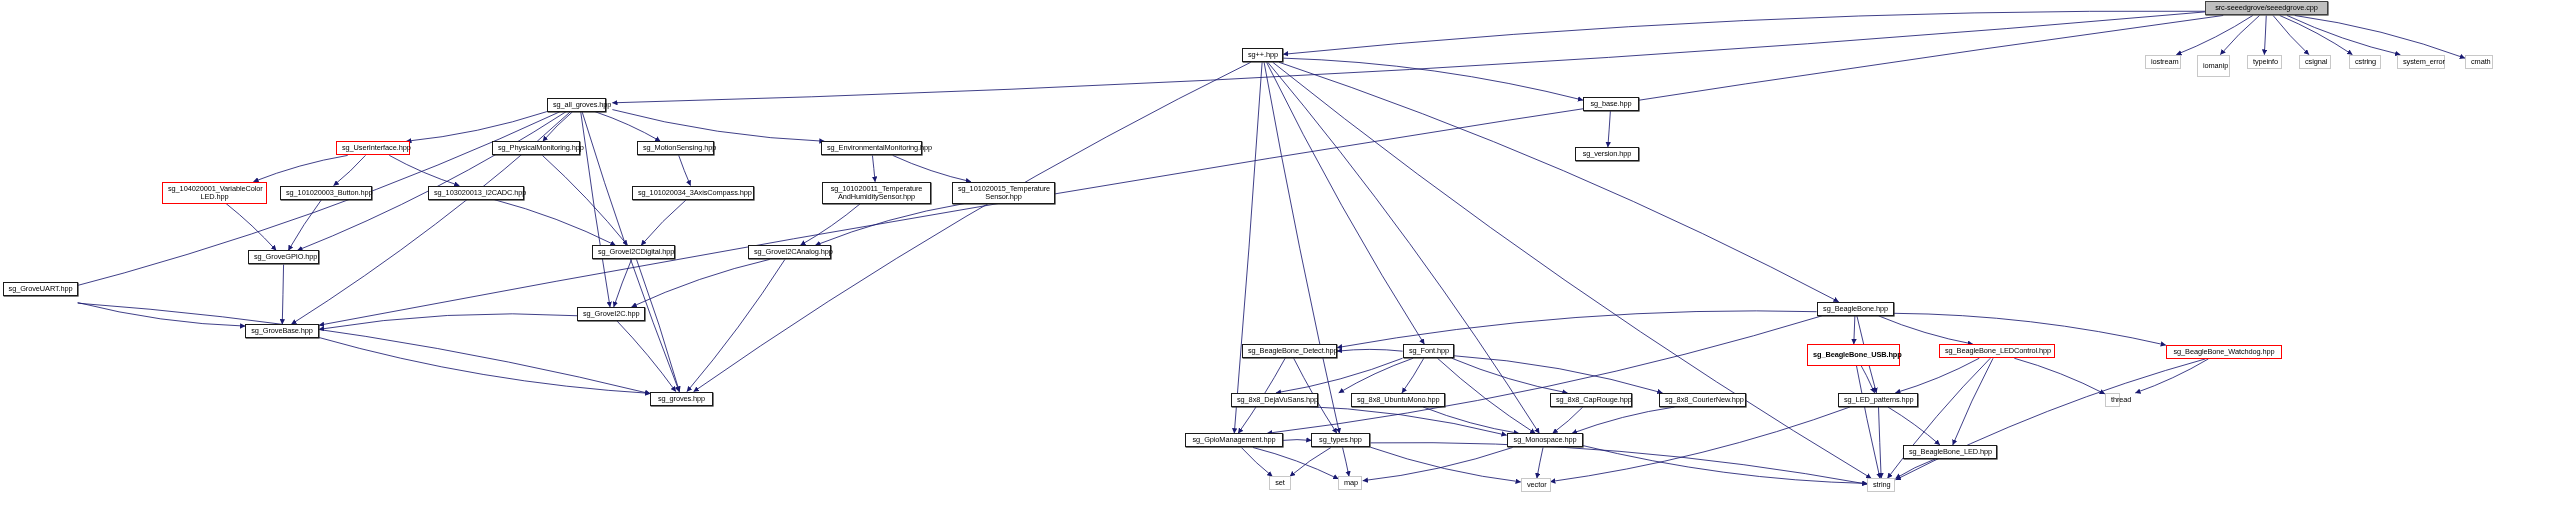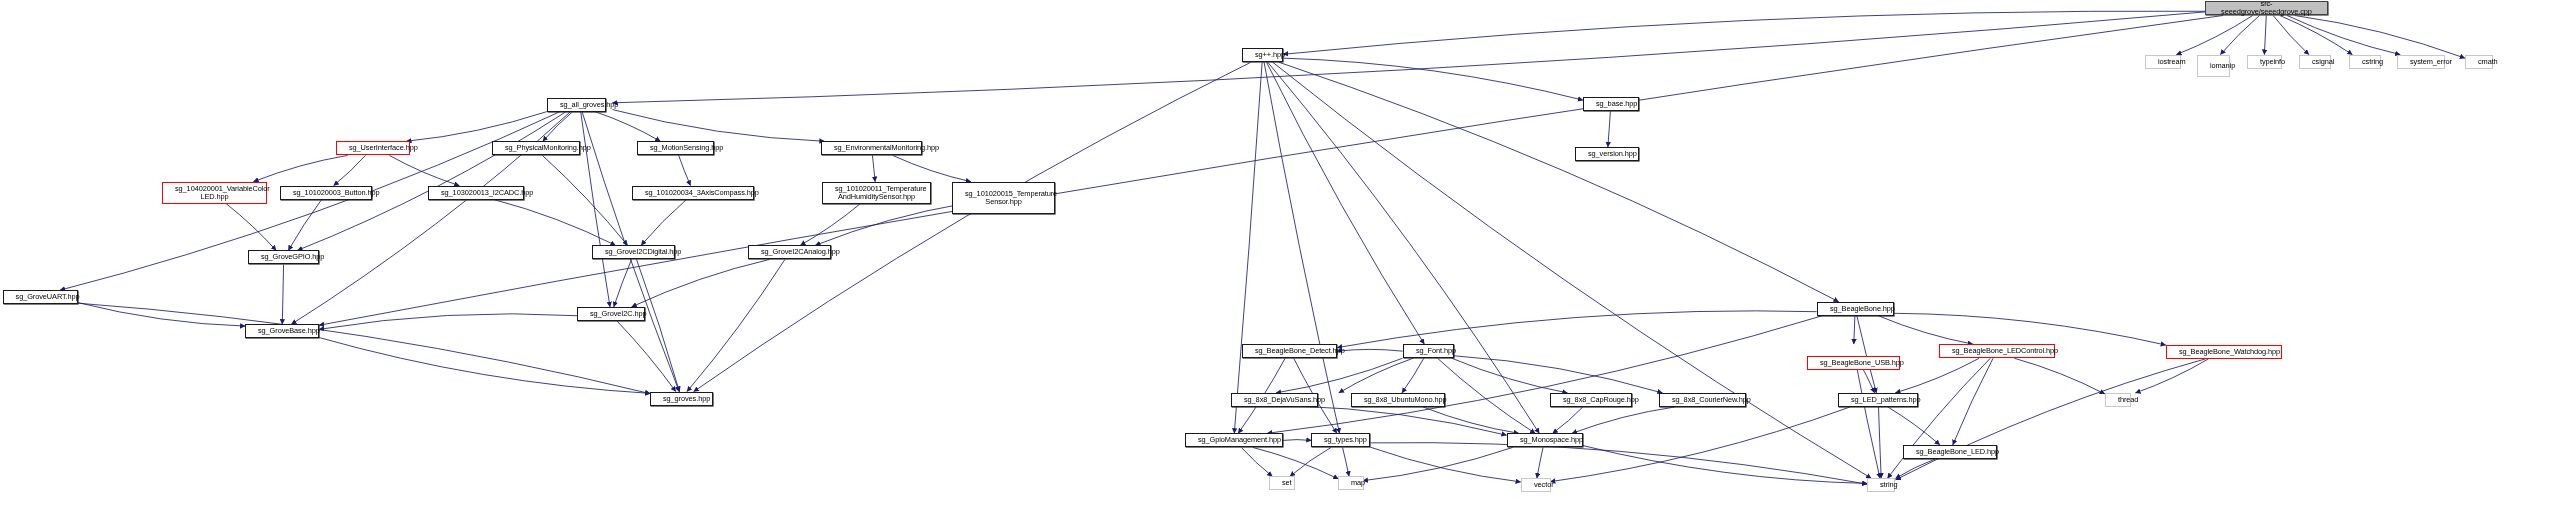--- a/index.html
+++ b/index.html
@@ -38,21 +38,21 @@
     align-items: center;
     justify-content: flex-start;
     text-align: center;
     line-height: 1.08;
     white-space: pre-line;
     background: #ffffff;
     border: 0.6px solid #000000;
     color: #000000;
     font-size: 7.4px;
     letter-spacing: -0.1px;
-    padding: 0 12px;
+    padding: 0 5px;
   }
   
   .node.root {
     background: #bfbfbf;
     border: 0.6px solid #404040;
     box-shadow: 0.6px 0.6px 0 0 #404040;
   }
   
   .node.hpp {
     border: 0.6px solid #1a1a1a;
@@ -194,35 +194,35 @@
       <div class="node hpp" style="left: 492px; top: 141px; width: 88px; height: 14px;"><span class="node-label">sg_PhysicalMonitoring.hpp</span></div>
       <div class="node hpp" style="left: 637px; top: 141px; width: 77px; height: 14px;"><span class="node-label">sg_MotionSensing.hpp</span></div>
       <div class="node hpp" style="left: 821px; top: 141px; width: 101px; height: 14px;"><span class="node-label">sg_EnvironmentalMonitoring.hpp</span></div>
       <div class="node hpp red" style="left: 162px; top: 182px; width: 105px; height: 22px;"><span class="node-label">sg_104020001_VariableColor
 LED.hpp</span></div>
       <div class="node hpp" style="left: 280px; top: 186px; width: 92px; height: 14px;"><span class="node-label">sg_101020003_Button.hpp</span></div>
       <div class="node hpp" style="left: 428px; top: 186px; width: 96px; height: 14px;"><span class="node-label">sg_103020013_I2CADC.hpp</span></div>
       <div class="node hpp" style="left: 632px; top: 186px; width: 122px; height: 14px;"><span class="node-label">sg_101020034_3AxisCompass.hpp</span></div>
       <div class="node hpp" style="left: 822px; top: 182px; width: 109px; height: 22px;"><span class="node-label">sg_101020011_Temperature
 AndHumiditySensor.hpp</span></div>
-      <div class="node hpp" style="left: 952px; top: 182px; width: 103px; height: 32px;"><span class="node-label">sg_101020015_Temperature
+      <div class="node hpp" style="left: 952px; top: 182px; width: 103px; height: 22px;"><span class="node-label">sg_101020015_Temperature
 Sensor.hpp</span></div>
       <div class="node hpp" style="left: 248px; top: 250px; width: 71px; height: 14px;"><span class="node-label">sg_GroveGPIO.hpp</span></div>
       <div class="node hpp" style="left: 592px; top: 245px; width: 83px; height: 14px;"><span class="node-label">sg_GroveI2CDigital.hpp</span></div>
       <div class="node hpp" style="left: 748px; top: 245px; width: 83px; height: 14px;"><span class="node-label">sg_GroveI2CAnalog.hpp</span></div>
-      <div class="node hpp" style="left: 2.6px; top: 290px; width: 75px; height: 14px;"><span class="node-label">sg_GroveUART.hpp</span></div>
+      <div class="node hpp" style="left: 2.6px; top: 282px; width: 75px; height: 14px;"><span class="node-label">sg_GroveUART.hpp</span></div>
       <div class="node hpp" style="left: 577px; top: 307px; width: 68px; height: 14px;"><span class="node-label">sg_GroveI2C.hpp</span></div>
       <div class="node hpp" style="left: 245px; top: 324px; width: 74px; height: 14px;"><span class="node-label">sg_GroveBase.hpp</span></div>
       <div class="node hpp" style="left: 650px; top: 392px; width: 63px; height: 14px;"><span class="node-label">sg_groves.hpp</span></div>
       <div class="node hpp" style="left: 1583px; top: 97px; width: 56px; height: 14px;"><span class="node-label">sg_base.hpp</span></div>
       <div class="node hpp" style="left: 1575px; top: 147px; width: 64px; height: 14px;"><span class="node-label">sg_version.hpp</span></div>
       <div class="node hpp" style="left: 1817px; top: 302px; width: 77px; height: 14px;"><span class="node-label">sg_BeagleBone.hpp</span></div>
       <div class="node hpp" style="left: 1242px; top: 344px; width: 95px; height: 14px;"><span class="node-label">sg_BeagleBone_Detect.hpp</span></div>
       <div class="node hpp" style="left: 1403px; top: 344px; width: 51px; height: 14px;"><span class="node-label">sg_Font.hpp</span></div>
-      <div class="node hpp red" style="left: 1807px; top: 356px; width: 93px; height: 14px;"><span class="node-label">sg_BeagleBone_USB.hpp</span></div>
+      <div class="node hpp red" style="left: 1807px; top: 344px; width: 93px; height: 22px; font-weight: bold;"><span class="node-label">sg_BeagleBone_USB.hpp</span></div>
       <div class="node hpp red" style="left: 1939px; top: 344px; width: 116px; height: 14px;"><span class="node-label">sg_BeagleBone_LEDControl.hpp</span></div>
       <div class="node hpp red" style="left: 2166px; top: 345px; width: 116px; height: 14px;"><span class="node-label">sg_BeagleBone_Watchdog.hpp</span></div>
       <div class="node hpp" style="left: 1207px; top: 393px; width: 87px; height: 14px; margin-left: 24px;"><span class="node-label">sg_8x8_DejaVuSans.hpp</span></div>
       <div class="node sys" style="left: 1373px; top: 393px; width: 33px; height: 14px;"><span class="node-label">memory</span></div>
       <div class="node hpp" style="left: 1351px; top: 393px; width: 94px; height: 14px;"><span class="node-label">sg_8x8_UbuntuMono.hpp</span></div>
       <div class="node hpp" style="left: 1550px; top: 393px; width: 82px; height: 14px;"><span class="node-label">sg_8x8_CapRouge.hpp</span></div>
       <div class="node hpp" style="left: 1659px; top: 393px; width: 87px; height: 14px;"><span class="node-label">sg_8x8_CourierNew.hpp</span></div>
       <div class="node hpp" style="left: 1838px; top: 393px; width: 80px; height: 14px;"><span class="node-label">sg_LED_patterns.hpp</span></div>
       <div class="node sys" style="left: 2105px; top: 393px; width: 15px; height: 14px;"><span class="node-label">thread</span></div>
       <div class="node hpp" style="left: 1185px; top: 433px; width: 98px; height: 14px;"><span class="node-label">sg_GpioManagement.hpp</span></div>

